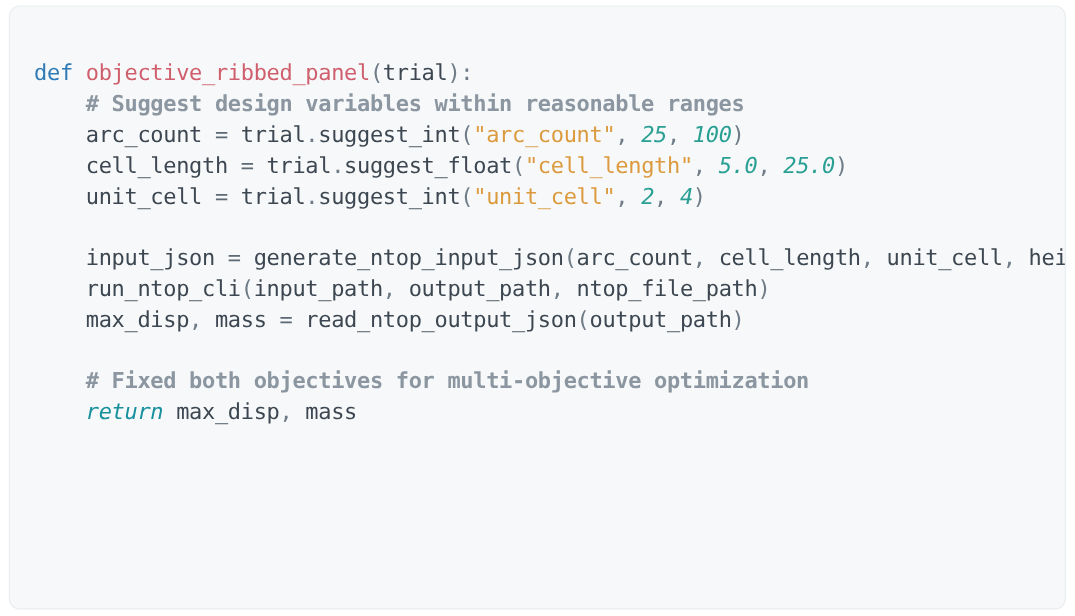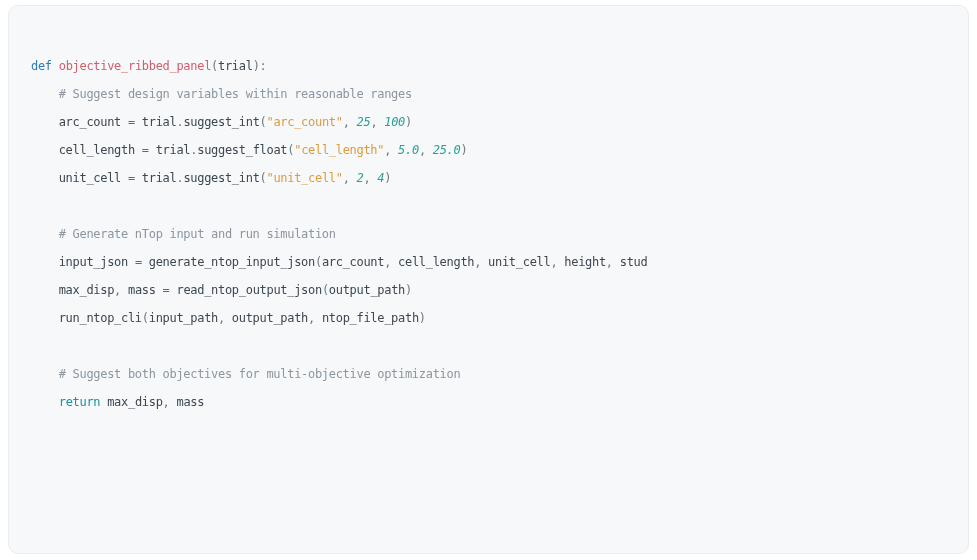--- a/index.html
+++ b/index.html
@@ -21,50 +21,49 @@
     height: 549px;
     background: var(--background_code, #f6f8f9);
     border: 1px solid var(--border_code, #e9edf0);
     border-radius: 10px;
     padding: 46px 24px 24px 22px;
     overflow: hidden;
   }
 
   .code-line {
     white-space: pre;
-    font-size: 12px;
+    font-size: 20px;
     line-height: 28px;
     min-height: 28px;
     letter-spacing: -0.3px;
     color: var(--plain, #3d4751);
   }
 
   .tok-kw  { color: var(--keyword, #2f7bb6); }
-  .tok-kw2 { color: var(--keyword2, #18909e); }
+  .tok-kw2 { color: var(--keyword2, #18909e); font-style: italic; }
   .tok-fn  { color: var(--function, #d05f6d); }
   .tok-str { color: var(--string, #dc9a3e); }
   .tok-num { color: var(--number, #2aa094); font-style: italic; }
   .tok-num2{ color: var(--number_alt, #c14f52); }
-  .tok-com { color: var(--comment, #8b96a1); }
+  .tok-com { color: var(--comment, #8b96a1); font-weight: bold; }
   .tok-pun { color: var(--punctuation, #6f7b87); }
   .tok-op  { color: var(--operator, #5d6974); }
   .tok-pln { color: var(--plain, #3d4751); }
 </style>
 </head>
 <body>
 
 <div class="code-card">
   <div class="code-content">
       <div class="code-line"><span class="tok-kw">def</span><span class="tok-pln"> </span><span class="tok-fn">objective_ribbed_panel</span><span class="tok-pun">(</span><span class="tok-pln">trial</span><span class="tok-pun">):</span></div>
       <div class="code-line"><span class="tok-pln">    </span><span class="tok-com"># Suggest design variables within reasonable ranges</span></div>
       <div class="code-line"><span class="tok-pln">    arc_count </span><span class="tok-op">=</span><span class="tok-pln"> trial</span><span class="tok-pun">.</span><span class="tok-pln">suggest_int</span><span class="tok-pun">(</span><span class="tok-str">"arc_count"</span><span class="tok-pun">, </span><span class="tok-num">25</span><span class="tok-pun">, </span><span class="tok-num">100</span><span class="tok-pun">)</span></div>
       <div class="code-line"><span class="tok-pln">    cell_length </span><span class="tok-op">=</span><span class="tok-pln"> trial</span><span class="tok-pun">.</span><span class="tok-pln">suggest_float</span><span class="tok-pun">(</span><span class="tok-str">"cell_length"</span><span class="tok-pun">, </span><span class="tok-num">5.0</span><span class="tok-pun">, </span><span class="tok-num">25.0</span><span class="tok-pun">)</span></div>
       <div class="code-line"><span class="tok-pln">    unit_cell </span><span class="tok-op">=</span><span class="tok-pln"> trial</span><span class="tok-pun">.</span><span class="tok-pln">suggest_int</span><span class="tok-pun">(</span><span class="tok-str">"unit_cell"</span><span class="tok-pun">, </span><span class="tok-num">2</span><span class="tok-pun">, </span><span class="tok-num">4</span><span class="tok-pun">)</span></div>
       <div class="code-line"></div>
-      <div class="code-line"><span class="tok-pln">    </span><span class="tok-com"># Generate nTop input and run simulation</span></div>
       <div class="code-line"><span class="tok-pln">    input_json </span><span class="tok-op">=</span><span class="tok-pln"> generate_ntop_input_json</span><span class="tok-pun">(</span><span class="tok-pln">arc_count</span><span class="tok-pun">, </span><span class="tok-pln">cell_length</span><span class="tok-pun">, </span><span class="tok-pln">unit_cell</span><span class="tok-pun">, </span><span class="tok-pln">height</span><span class="tok-pun">, </span><span class="tok-pln">stud</span></div>
+      <div class="code-line"><span class="tok-pln">    run_ntop_cli</span><span class="tok-pun">(</span><span class="tok-pln">input_path</span><span class="tok-pun">, </span><span class="tok-pln">output_path</span><span class="tok-pun">, </span><span class="tok-pln">ntop_file_path</span><span class="tok-pun">)</span></div>
       <div class="code-line"><span class="tok-pln">    max_disp</span><span class="tok-pun">,</span><span class="tok-pln"> mass </span><span class="tok-op">=</span><span class="tok-pln"> read_ntop_output_json</span><span class="tok-pun">(</span><span class="tok-pln">output_path</span><span class="tok-pun">)</span></div>
-      <div class="code-line"><span class="tok-pln">    run_ntop_cli</span><span class="tok-pun">(</span><span class="tok-pln">input_path</span><span class="tok-pun">, </span><span class="tok-pln">output_path</span><span class="tok-pun">, </span><span class="tok-pln">ntop_file_path</span><span class="tok-pun">)</span></div>
       <div class="code-line"></div>
-      <div class="code-line"><span class="tok-pln">    </span><span class="tok-com"># Suggest both objectives for multi-objective optimization</span></div>
+      <div class="code-line"><span class="tok-pln">    </span><span class="tok-com"># Fixed both objectives for multi-objective optimization</span></div>
       <div class="code-line"><span class="tok-pln">    </span><span class="tok-kw2">return</span><span class="tok-pln"> max_disp</span><span class="tok-pun">,</span><span class="tok-pln"> mass</span></div>
     </div>
 </div>
 
 </body></html>

